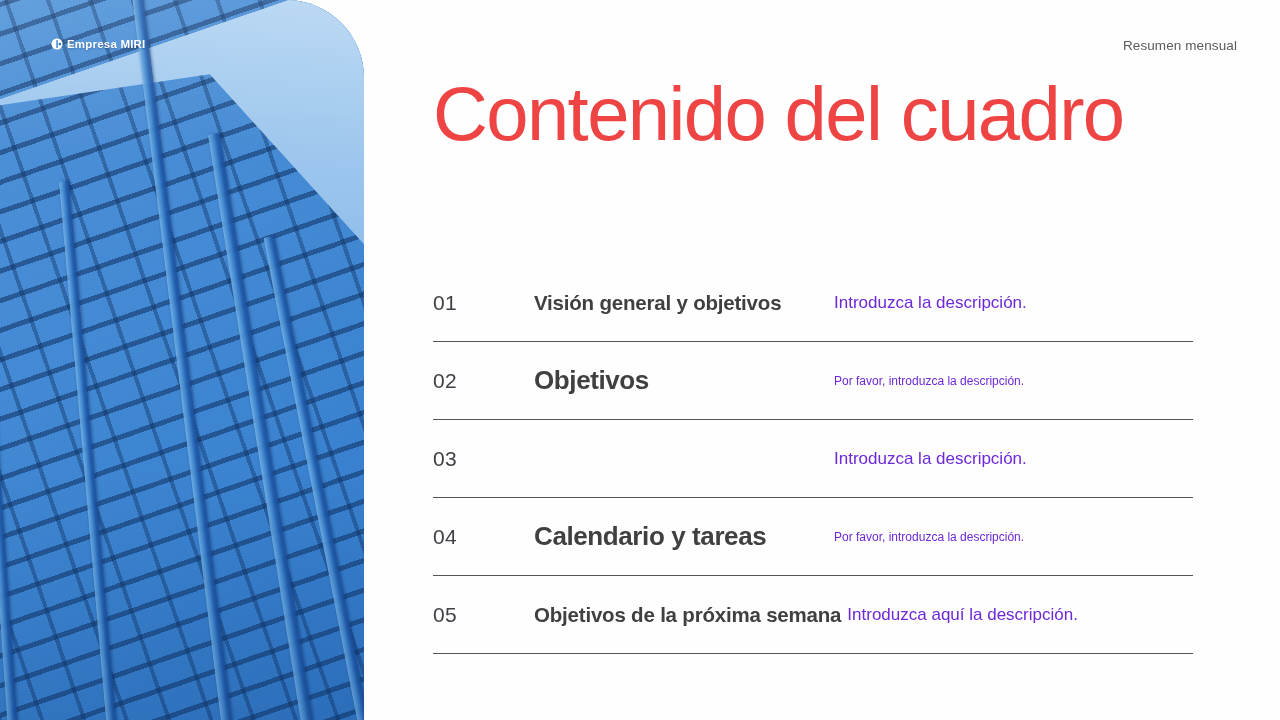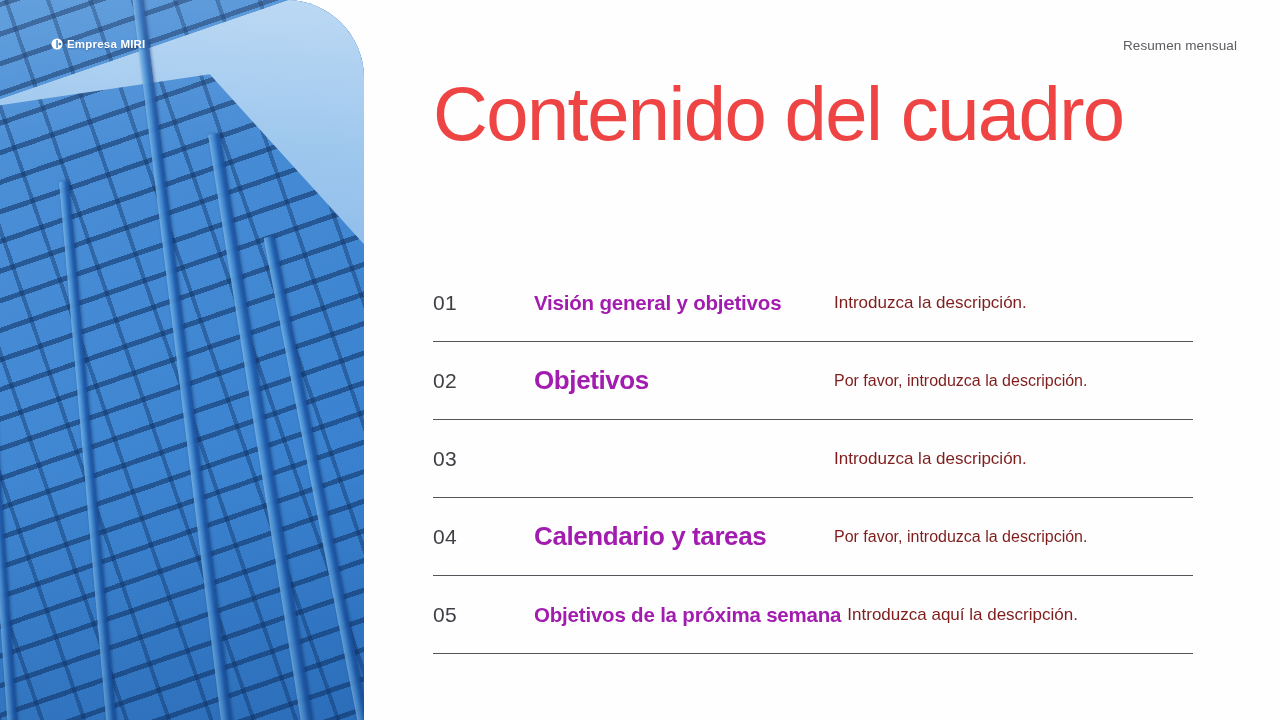--- a/index.html
+++ b/index.html
@@ -190,37 +190,37 @@
     flex: none;
     width: 101px;
     font-size: 21px;
     font-weight: 400;
     color: #3f3f45;
     letter-spacing: 0.4px;
   }
 
   .row-title {
     flex: none;
-    color: #a21caf;
+    color: #404040;
     font-weight: 700;
     white-space: nowrap;
     padding-right: 6px;
   }
 
   .row-desc {
-    color: #7f1d1d;
+    color: #6d28d9;
     font-weight: 400;
     white-space: nowrap;
   }
 
   
   .size-s  .row-title { font-size: 20.5px; letter-spacing: -0.2px; }
   .size-s  .row-desc  { font-size: 17px; }
   .size-l  .row-title { font-size: 26px;   letter-spacing: -0.4px; }
-  .size-l  .row-desc  { font-size: 16px; text-align: center; }
+  .size-l  .row-desc  { font-size: 12px; text-align: center; }
 
   
   .desc-col { position: absolute; left: 401px; }
   .desc-inline { position: static; }
 </style>
 </head>
 <body>
 
 <div class="slide">
 

